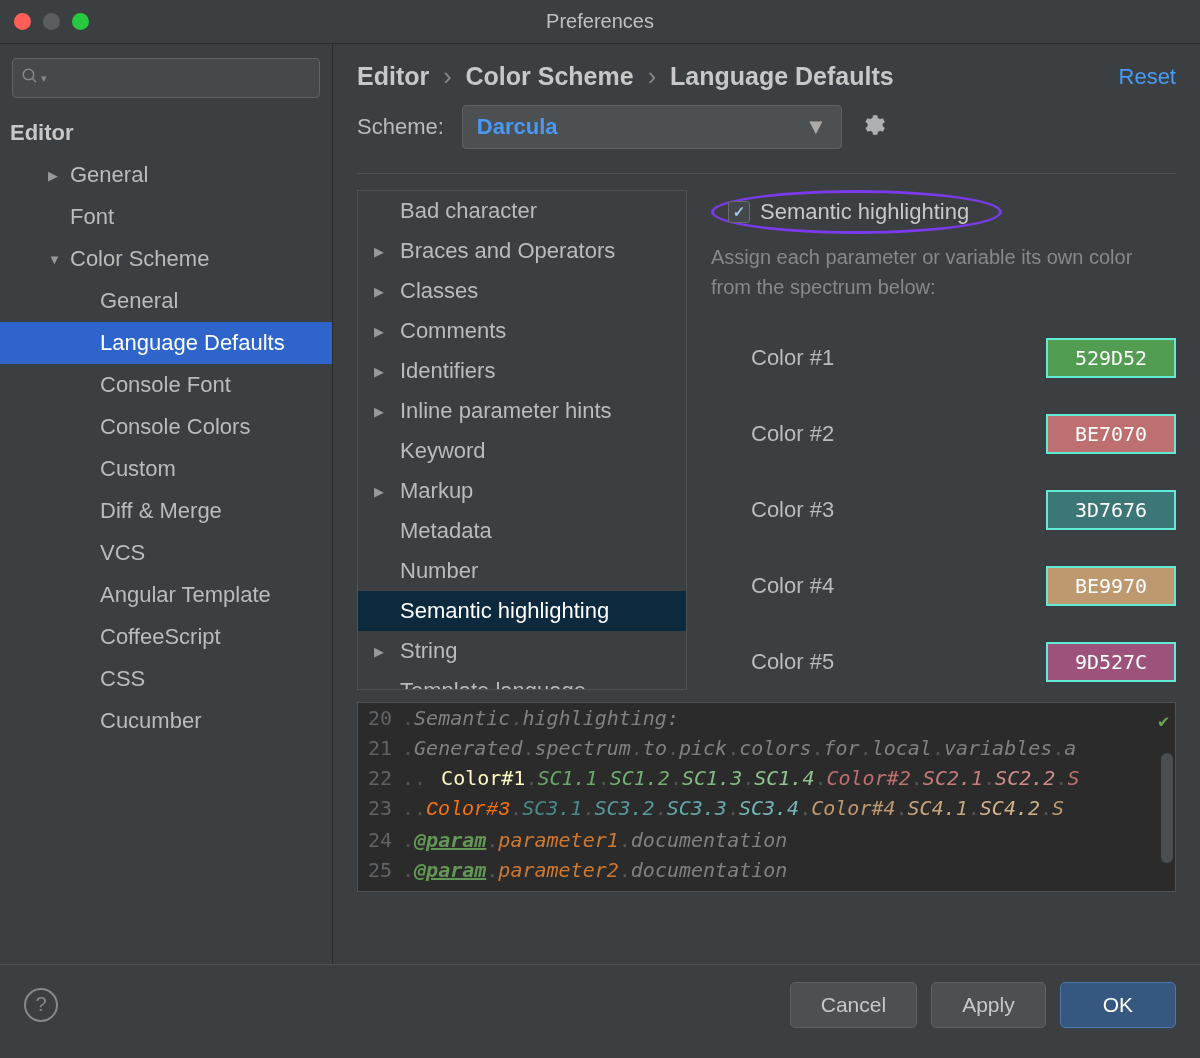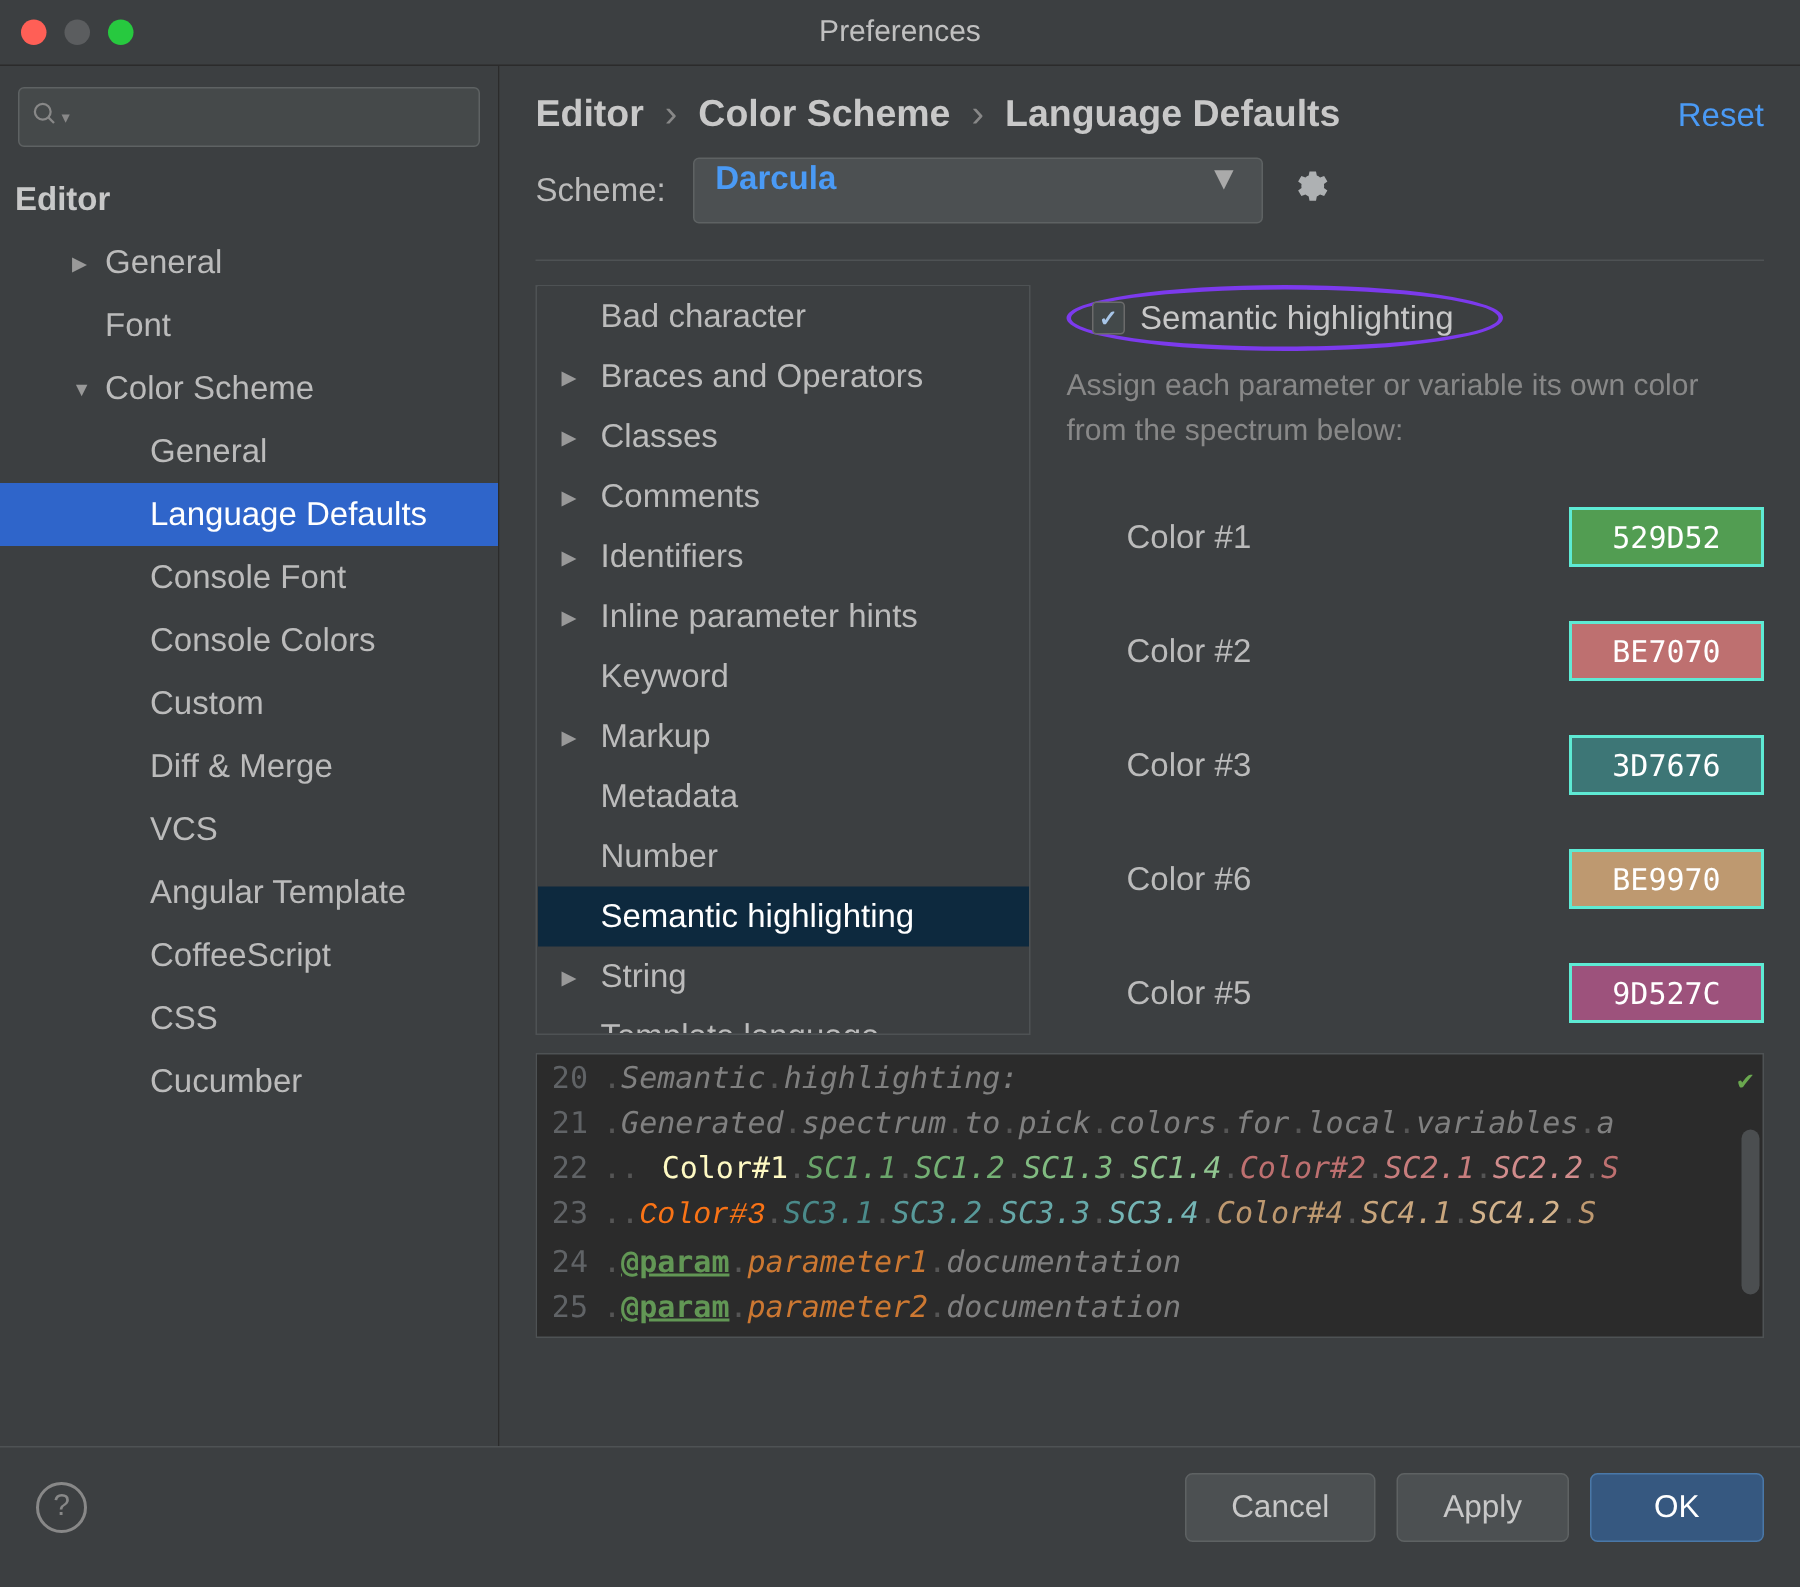--- a/index.html
+++ b/index.html
@@ -126,21 +126,21 @@
   width: 380px;
   height: 44px;
   background: #4c5052;
   border: 1px solid #5e6263;
   border-radius: 4px;
   color: #4a9af5;
   font-size: 22px;
   font-weight: bold;
   padding: 0 14px;
   display: flex;
-  align-items: flex-start;
+  align-items: center;
   justify-content: space-between;
   cursor: pointer;
 }
 .gear-icon { color: #aeb1b3; cursor: pointer; }
 .config-area {
   display: flex;
   gap: 24px;
   padding-top: 16px;
 }
 .attr-list {
@@ -227,21 +227,21 @@
 .gutter {
   width: 44px;
   text-align: right;
   color: #606366;
   padding-right: 10px;
   user-select: none;
 }
 .code { white-space: pre; }
 .c-comment { color: #808080; font-style: italic;}
 .c-dot { color: #555; }
-.c-param { color: #629755; text-decoration: underline; font-weight: bold;}
+.c-param { color: #629755; font-style: italic; text-decoration: underline; font-weight: bold;}
 .c-pname { color: #CC7832; font-style: italic;}
 .c-doc { color: #808080; font-style: italic;}
 .c1 { color: #fef9c3;  margin-left: 15px;} .c2 { color: #BE7070; font-style: italic;} .c3 { color: #f97316; font-style: italic; font-family: Liberation Mono, monospace;} .c4 { color: #BE9970;font-style: italic;}
 .sc11{color:#6aa56a;font-style: italic;} .sc12{color:#74b074;font-style: italic;} .sc13{color:#81bb81;font-style: italic;} .sc14{color:#90c590;font-style: italic;}
 .sc21{color:#c87d7d;font-style: italic;} .sc22{color:#d18c8c;font-style: italic;}
 .sc31{color:#4a8a8a;font-style: italic;} .sc32{color:#589999;font-style: italic;} .sc33{color:#66a8a8;font-style: italic;} .sc34{color:#75b6b6;font-style: italic;}
 .sc41{color:#c9a67d;font-style: italic;} .sc42{color:#d3b38c;font-style: italic;}
 .check-badge {
   position: absolute;
   top: 4px;
@@ -469,21 +469,21 @@
             </div>
             <div class="color-row">
               <span class="label">Color #2</span>
               <div class="color-swatch" style="background: rgb(190, 112, 112);">BE7070</div>
             </div>
             <div class="color-row">
               <span class="label">Color #3</span>
               <div class="color-swatch" style="background: rgb(61, 118, 118);">3D7676</div>
             </div>
             <div class="color-row">
-              <span class="label">Color #6</span>
+              <span class="label">Color #4</span>
               <div class="color-swatch" style="background: rgb(190, 153, 112);">BE9970</div>
             </div>
             <div class="color-row">
               <span class="label">Color #5</span>
               <div class="color-swatch" style="background: rgb(157, 82, 124);">9D527C</div>
             </div>
           </div>
       </div>
     </div>
 

